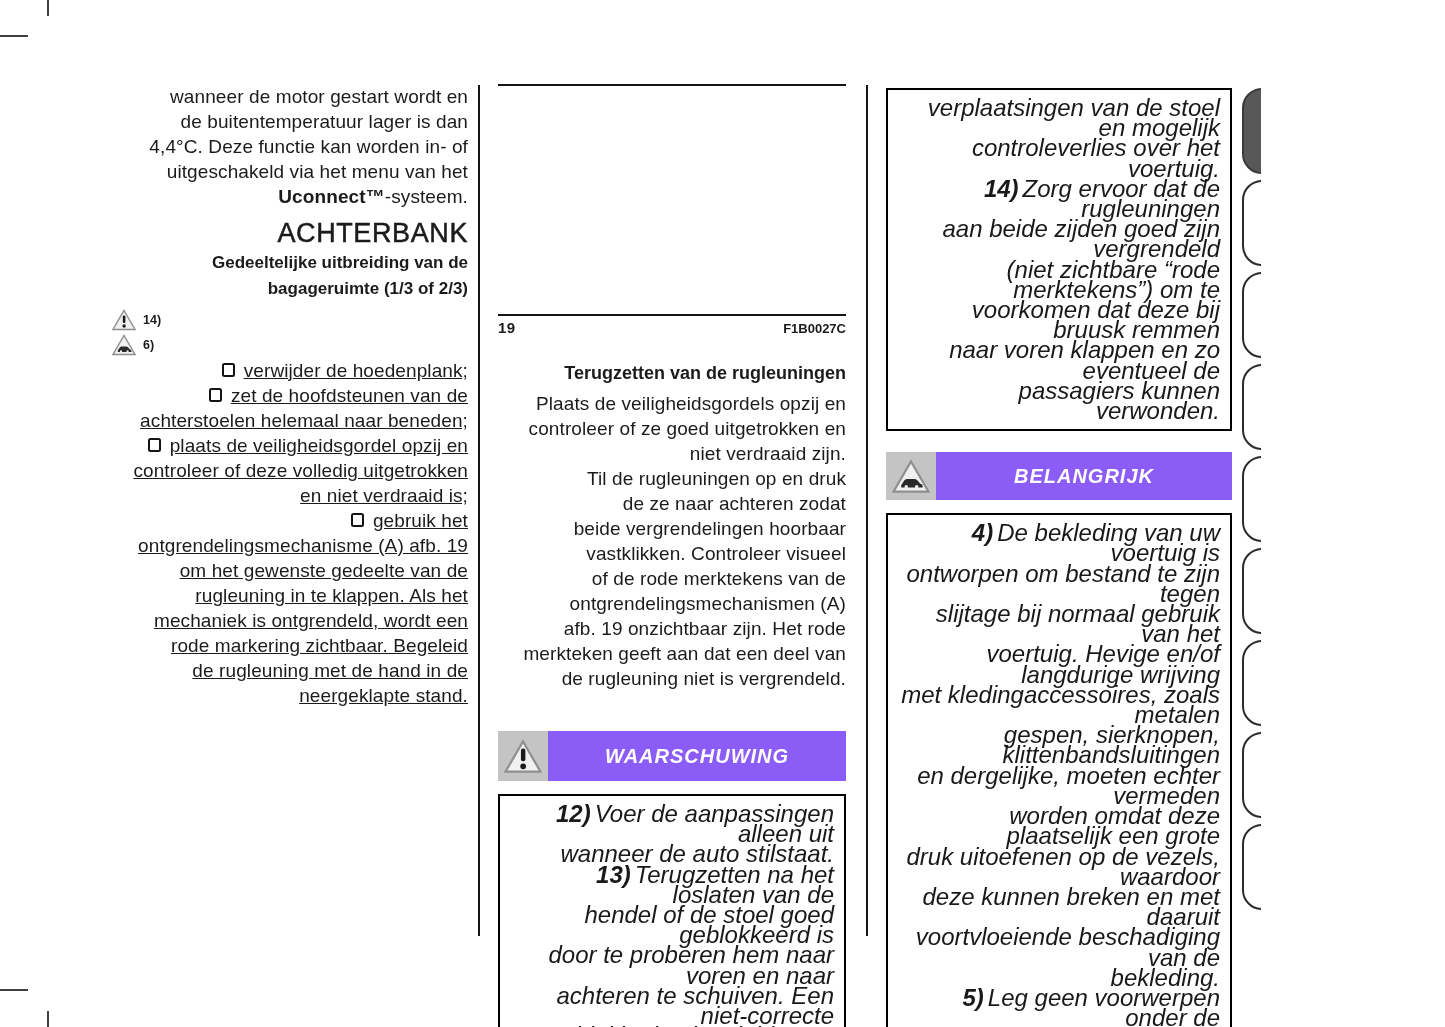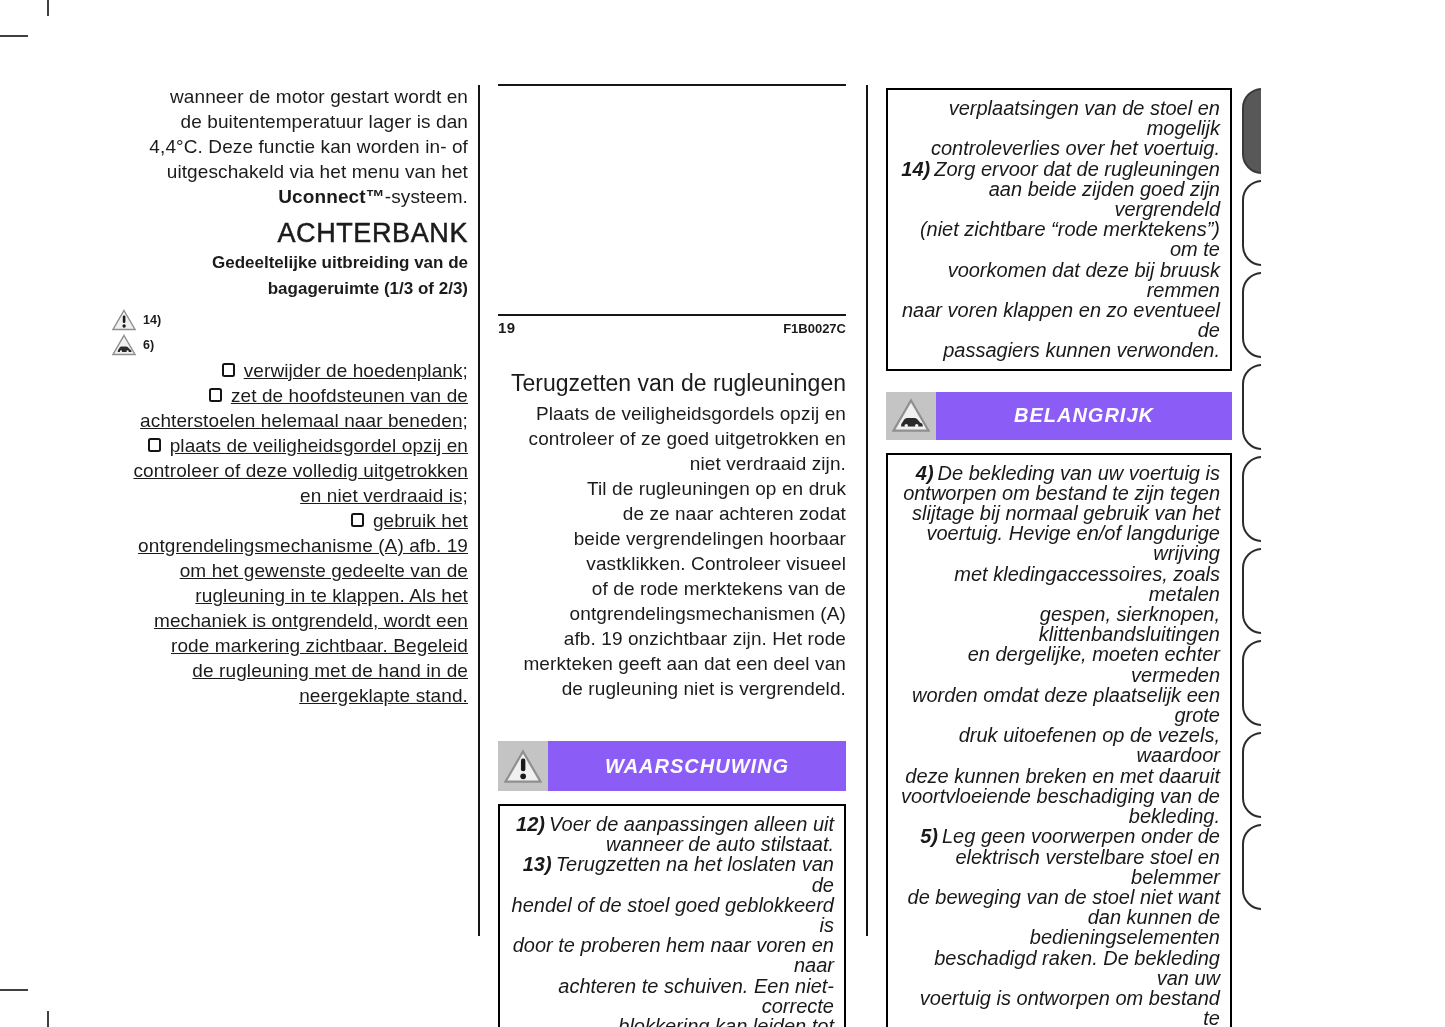--- a/index.html
+++ b/index.html
@@ -27,30 +27,30 @@
   .ref-label{font-size:12.5px;font-weight:bold;}
   .bullet{margin:0;text-decoration:underline;}
   .sq{display:inline-block;width:9px;height:10px;border:2.6px solid #141414;border-radius:2.5px;
       margin-right:9px;vertical-align:0px;}
   
   .fig-rule{height:2px;background:#161616;}
   .fig-canvas{height:228px;background:#fff;}
   .fig-caption{display:flex;justify-content:space-between;align-items:baseline;margin-top:3px;height:20px;gap:34px;}
   .fig-num{font-size:15px;font-weight:bold;letter-spacing:0.5px;}
   .fig-code{font-size:13px;font-weight:bold;}
-  h3.midh{margin:32px 0 6px 0;font-size:23px;line-height:24px;font-weight:normal;}
+  h3.midh{margin:22px 0 6px 0;font-size:18px;line-height:24px;font-weight:bold;}
   
   .chapter-bar{display:flex;align-items:stretch;height:50px;background:#8b5cf6;margin-top:40px;}
   .bar-icon{width:50px;background:#c4c4c4;display:flex;align-items:center;justify-content:center;}
   .bar-icon svg{width:38px;height:35px;}
   .bar-title{flex:1;display:flex;align-items:center;justify-content:center;color:#fdfdfd;
              font-weight:bold;font-style:italic;font-size:20px;letter-spacing:1px;}
   
   .note-box{border:2.2px solid #000;padding:8px 10px 8px 11px;margin-top:13px;
-            font-style:italic;font-size:20px;line-height:20.2px;color:#191919;}
+            font-style:italic;font-size:24px;line-height:20.2px;color:#191919;}
   .note-box p{margin:0;}
   .note-box b{padding-right:4px;}
   .col-right .top-box{margin-top:2px;}
   .col-right .chapter-bar{margin-top:21px;height:48px;}
   
   .sidebar{position:absolute;left:1242px;top:88px;width:190px;display:flex;flex-direction:column;gap:6px;}
   .side-btn{height:86px;border:2.2px solid #2b2b2b;border-radius:20px;background:#fff;box-sizing:border-box;
             display:flex;align-items:center;cursor:pointer;}
   .side-btn svg{width:152px;height:72px;margin-left:12px;}
   .side-btn.active{background:#585858;border-color:#3a3a3a;}

